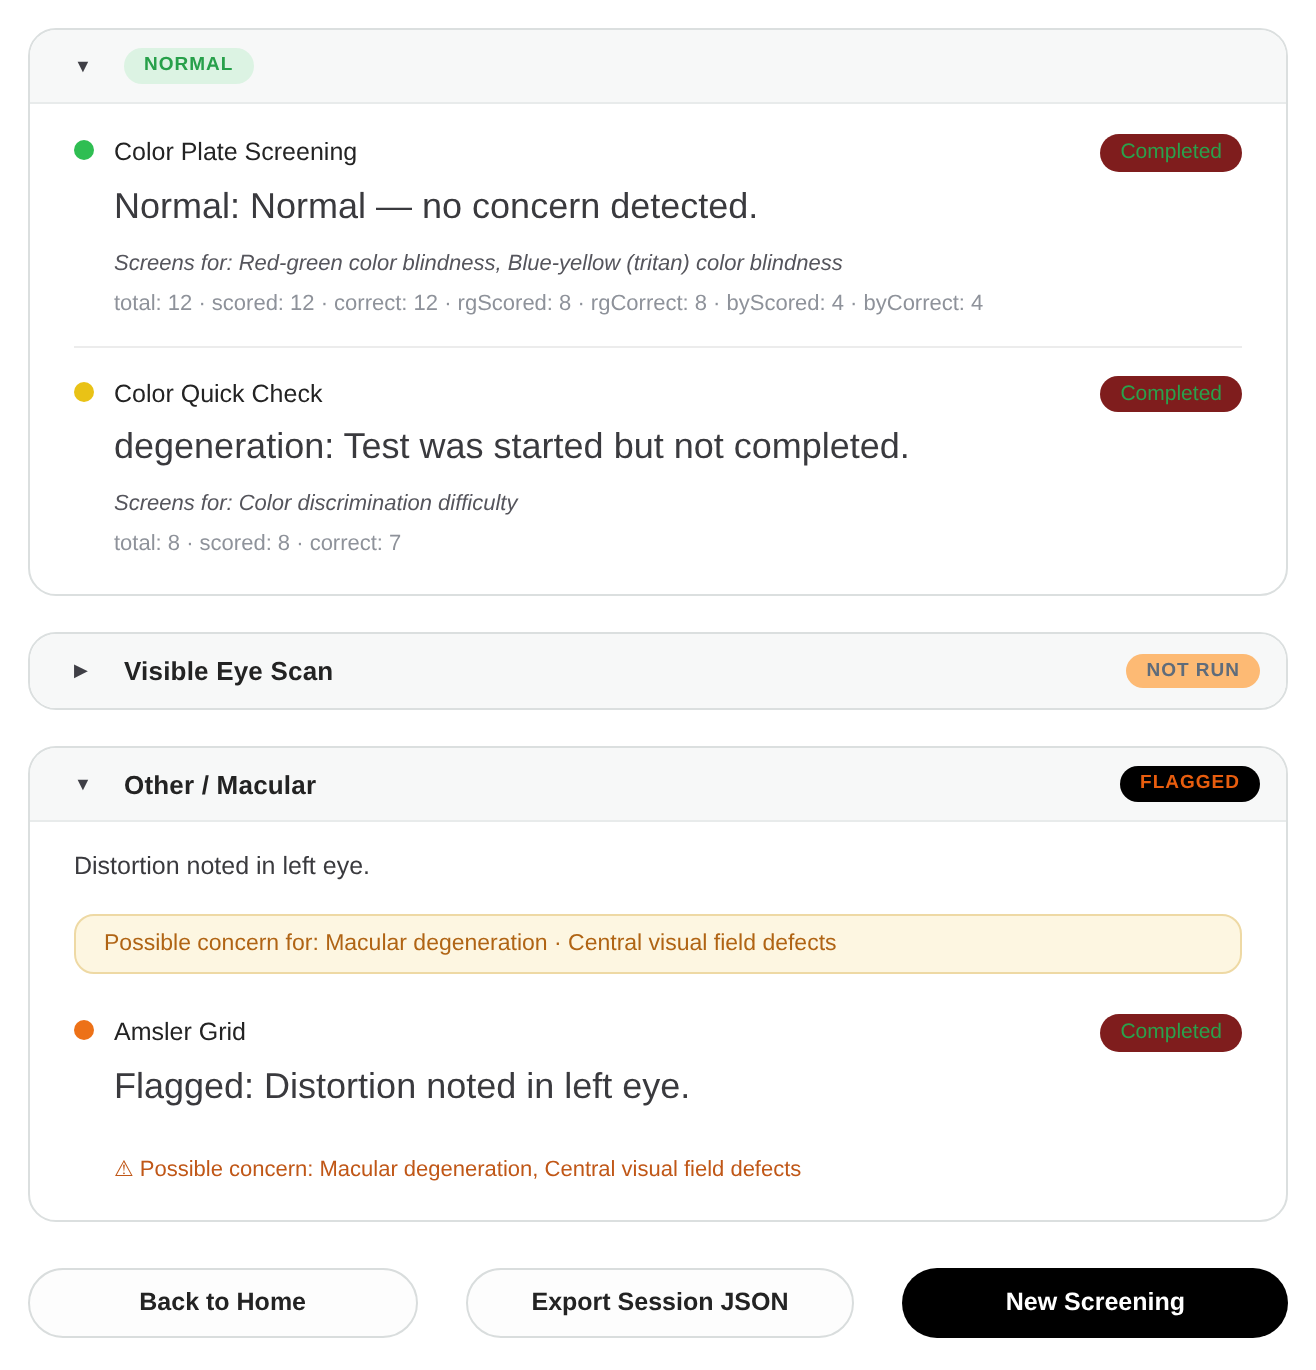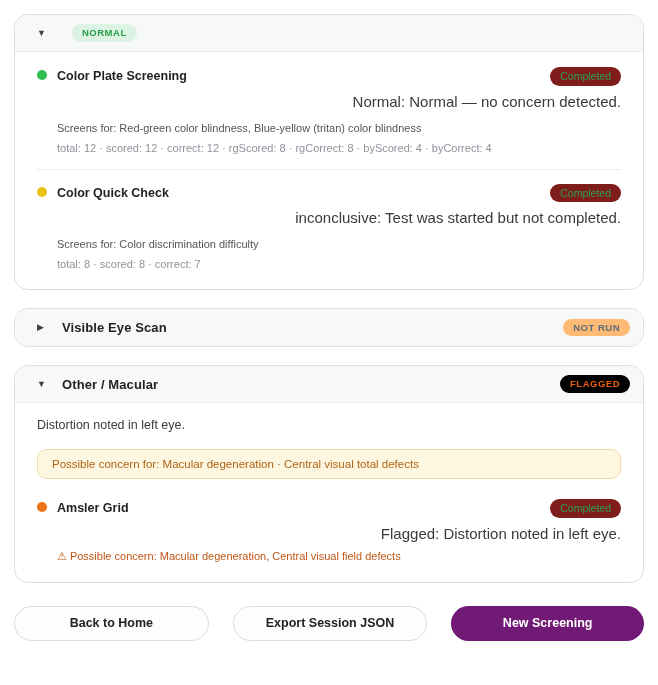--- a/index.html
+++ b/index.html
@@ -25,63 +25,63 @@
     padding: 0 13px 0 22px;
     height: 37px;
     border-bottom: 1px solid #e8ebeb;
     cursor: pointer;
   }
   .card.collapsed .card-header { border-bottom: none; }
   .caret { font-size: 9px; color: #3f3f46; width: 11px; flex: none; line-height: 1; }
   .card-title { font-size: 13px; font-weight: bold; color: #232323; margin: 0; flex: 1; letter-spacing: .1px; }
   .badge {
     font-size: 9.5px; font-weight: bold; letter-spacing: .5px;
-    padding: 4px 10px; border-radius: 999px; line-height: 1; flex: none; margin-left: 10px;
+    padding: 4px 10px; border-radius: 999px; line-height: 1; flex: none;
   }
   .badge-normal  { background: #dcf3e3; color: #27a04a; }
   .badge-notrun  { background: #fdba74; color: #5f6c7b; }
   .badge-flagged { background: #000000; color: #e85d0e; }
 
   .card-body { padding: 15px 22px 19px; }
   .summary { font-size: 12.5px; color: #3a3a3e; margin: 0 0 17px; }
 
   
   .test { display: flex; gap: 10px; }
   .dot { width: 10px; height: 10px; border-radius: 50%; margin-top: 3px; flex: none; background: #999; }
   .test-content { flex: 1; min-width: 0; }
   .test-head { display: flex; align-items: center; justify-content: space-between; }
-  .test-name { font-size: 12.5px; font-weight: bold; color: #232323; margin: 0; }
+  .test-name { font-size: 12.5px; font-weight: normal; color: #232323; margin: 0; }
   .badge-completed {
     font-size: 10.5px; color: #2aa14c; background: #7f1d1d;
     padding: 3px 10px; border-radius: 999px; line-height: 1.2; flex: none;
   }
-  .result  { font-size: 15px; color: #3a3a3e; margin: 7px 0 0; text-align: right; }
-  .screens { font-size: 11px;   color: #55555c; margin: 12px 0 0; }
+  .result  { font-size: 18px; color: #3a3a3e; margin: 7px 0 0; }
+  .screens { font-size: 11px;   color: #55555c; margin: 12px 0 0; font-style: italic; }
   .metrics { font-size: 11px;   color: #8e929a; margin: 8px 0 0; }
   .divider { border: none; border-top: 1px solid #ececec; margin: 15px 0 14px; }
 
   
   .concern-banner {
     background: #fdf6e1; border: 1px solid #eed9a4; border-radius: 10px;
     padding: 8px 14px; font-size: 11.5px; color: #b06414; margin: 0 0 20px;
   }
-  .test-concern { font-size: 11px; color: #c05717; margin: 8px 0 0; }
+  .test-concern { font-size: 11px; color: #c05717; margin: 24px 0 0; }
   .warn-glyph { font-size: 11px; margin-right: 3px; }
 
   
   .actions { display: flex; gap: 24px; margin-top: 23px; }
   .btn {
     flex: 1; height: 35px; border-radius: 999px;
     font-family: "Liberation Sans", sans-serif;
     font-size: 12.5px; font-weight: bold;
     display: flex; align-items: center; justify-content: center;
     cursor: pointer;
   }
   .btn-secondary { background: #fdfdfd; border: 1px solid #d9dddd; color: #232323; }
-  .btn-primary   { background: #701a75; border: none; color: #ffffff; }
+  .btn-primary   { background: #000000; border: none; color: #ffffff; }
 </style>
 </head>
 <body>
 
 <div class="page">
 
   <section class="card">
     <header class="card-header">
       <span class="caret">▼</span>
       <span class="badge badge-normal">NORMAL</span>
@@ -103,21 +103,21 @@
 
       <hr class="divider">
 
       <div class="test">
         <span class="dot" style="background: rgb(233, 194, 22);"></span>
         <div class="test-content">
           <div class="test-head">
             <h3 class="test-name">Color Quick Check</h3>
             <span class="badge-completed">Completed</span>
           </div>
-          <p class="result">inconclusive: Test was started but not completed.</p>
+          <p class="result">degeneration: Test was started but not completed.</p>
           <p class="screens">Screens for: Color discrimination difficulty</p>
           <p class="metrics">total: 8 · scored: 8 · correct: 7</p>
         </div>
       </div>
     </div>
   </section>
 
   <section class="card collapsed" style="margin-top:18px;">
     <header class="card-header">
       <span class="caret">▶</span>
@@ -128,21 +128,21 @@
 
   <section class="card" style="margin-top:18px;">
     <header class="card-header">
       <span class="caret">▼</span>
       <h2 class="card-title">Other / Macular</h2>
       <span class="badge badge-flagged">FLAGGED</span>
     </header>
     <div class="card-body">
       <p class="summary">Distortion noted in left eye.</p>
 
-      <div class="concern-banner">Possible concern for: Macular degeneration · Central visual total defects</div>
+      <div class="concern-banner">Possible concern for: Macular degeneration · Central visual field defects</div>
 
       <div class="test">
         <span class="dot" style="background: rgb(237, 113, 23);"></span>
         <div class="test-content">
           <div class="test-head">
             <h3 class="test-name">Amsler Grid</h3>
             <span class="badge-completed">Completed</span>
           </div>
           <p class="result">Flagged: Distortion noted in left eye.</p>
           <p class="test-concern"><span class="warn-glyph">⚠</span><span>Possible concern: Macular degeneration, Central visual field defects</span></p>

